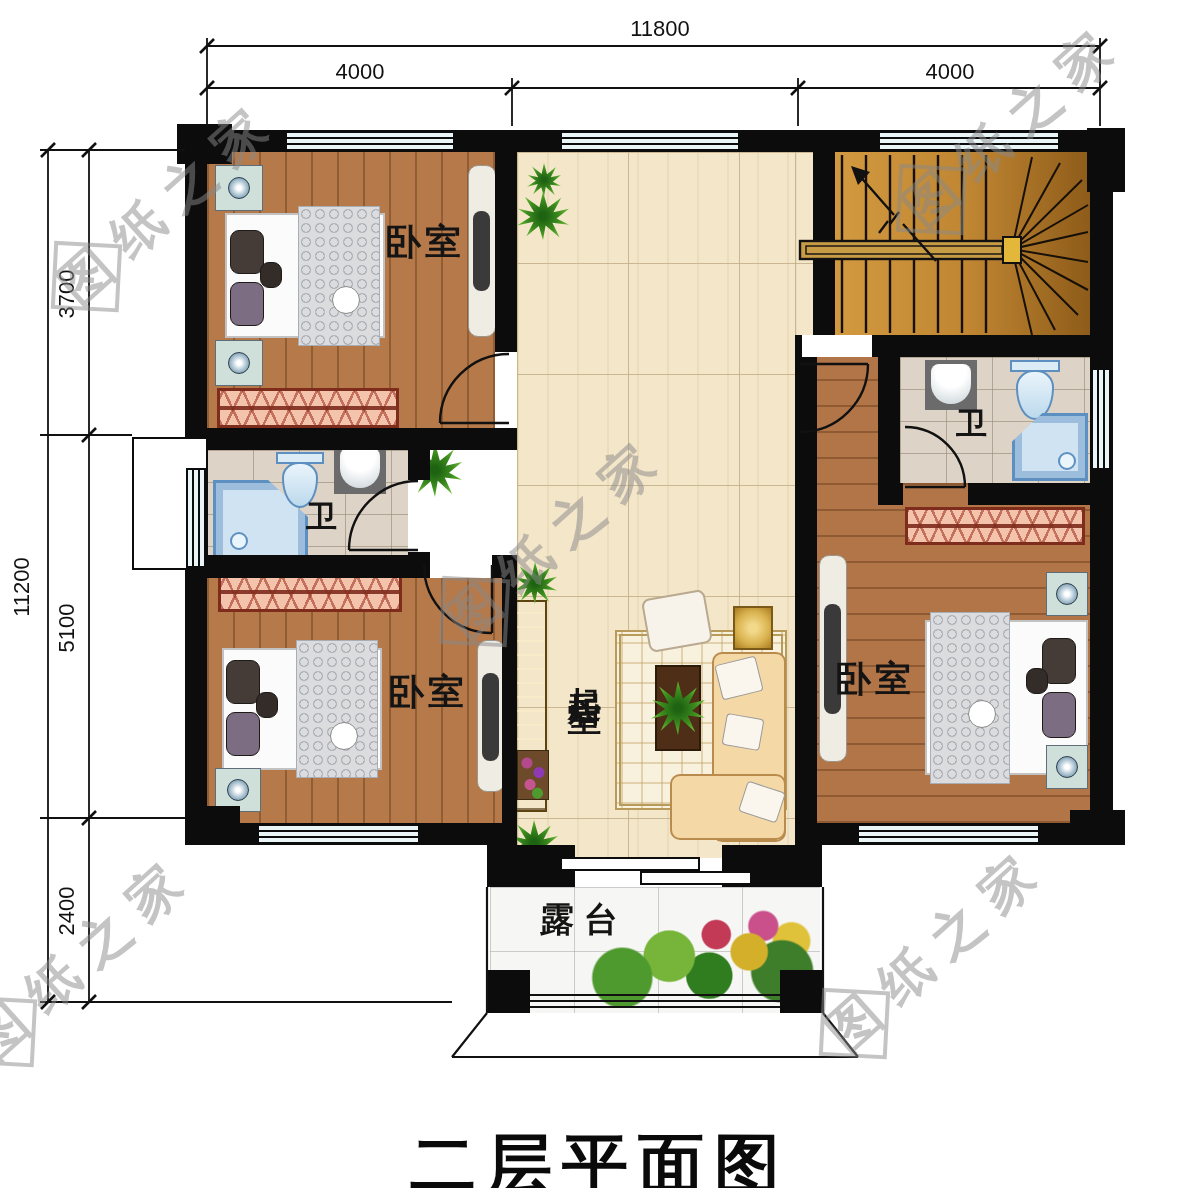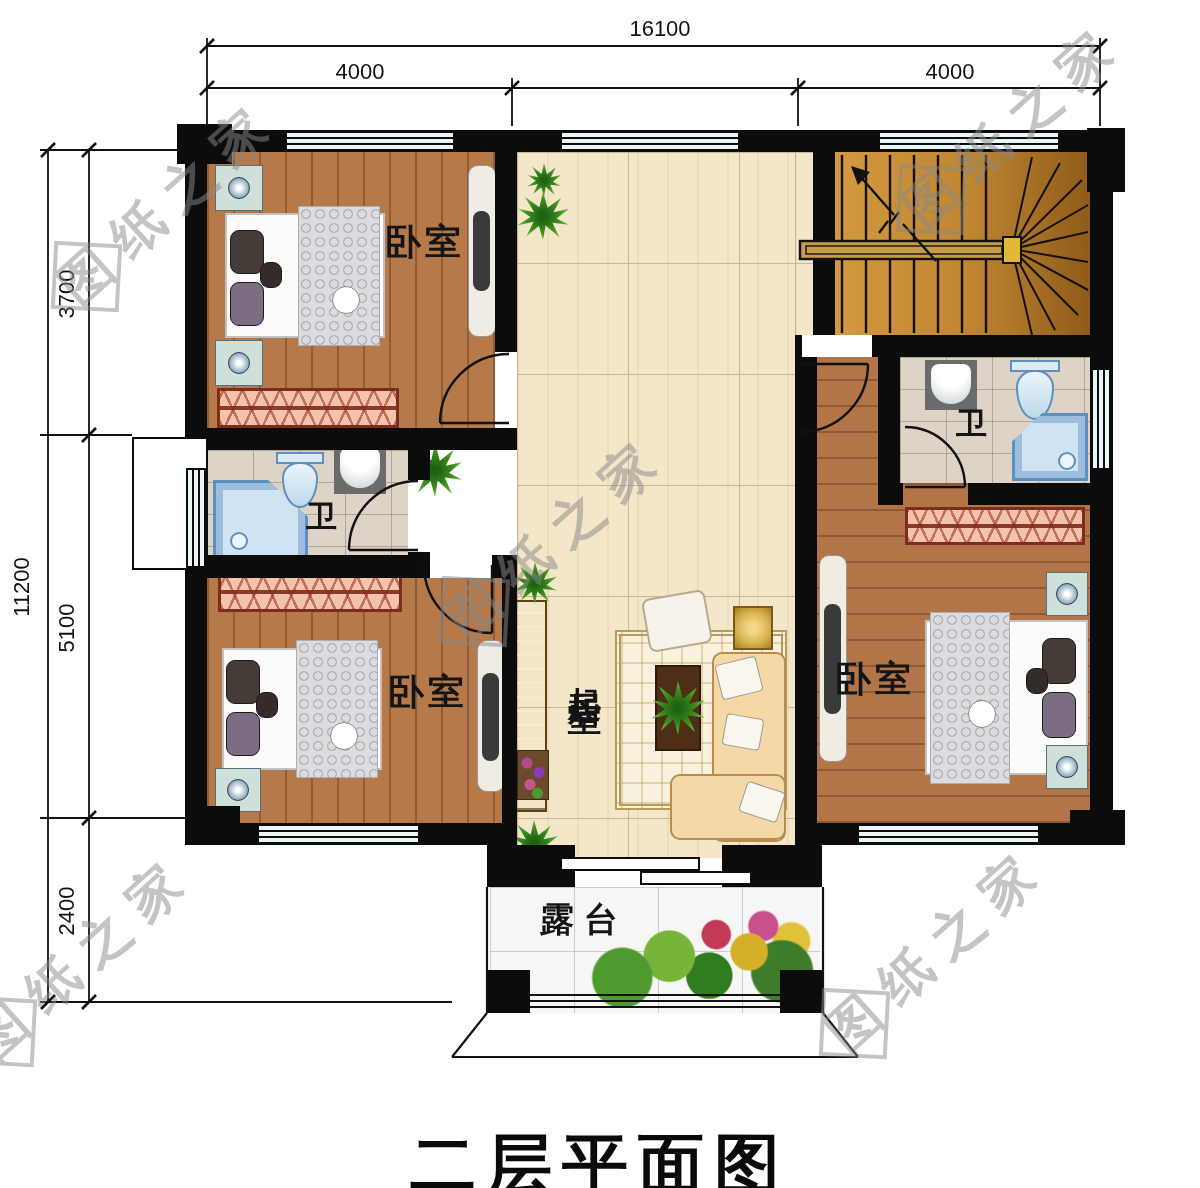--- a/index.html
+++ b/index.html
@@ -290,21 +290,21 @@
   </svg>
 
   <div class="abs room-label" style="left:385px;top:218px;font-size:36px;">卧室</div>
   <div class="abs room-label" style="left:388px;top:668px;font-size:36px;">卧室</div>
   <div class="abs room-label" style="left:835px;top:655px;font-size:36px;">卧室</div>
   <div class="abs room-label" style="left:306px;top:496px;font-size:31px;">卫</div>
   <div class="abs room-label" style="left:956px;top:403px;font-size:31px;">卫</div>
   <div class="abs room-label" style="left:562px;top:660px;font-size:34px;writing-mode:vertical-rl;letter-spacing:6px;">起居室</div>
   <div class="abs room-label" style="left:540px;top:897px;font-size:34px;letter-spacing:10px;">露台</div>
 
-  <div class="abs dim" style="left:460px;top:16px;width:400px;">16100</div>
+  <div class="abs dim" style="left:460px;top:16px;width:400px;">11800</div>
   <div class="abs dim" style="left:210px;top:59px;width:300px;">4000</div>
   <div class="abs dim" style="left:800px;top:59px;width:300px;">4000</div>
   <div class="abs dim vdim" style="left:-78px;top:574px;width:200px;">11200</div>
   <div class="abs dim vdim" style="left:-8px;top:281px;width:150px;">3700</div>
   <div class="abs dim vdim" style="left:-8px;top:615px;width:150px;">5100</div>
   <div class="abs dim vdim" style="left:-8px;top:898px;width:150px;">2400</div>
 
   <div class="abs title" style="left:0;top:1120px;">二层平面图</div>
 
   <div class="abs wm" style="left:25px;top:170px;">

